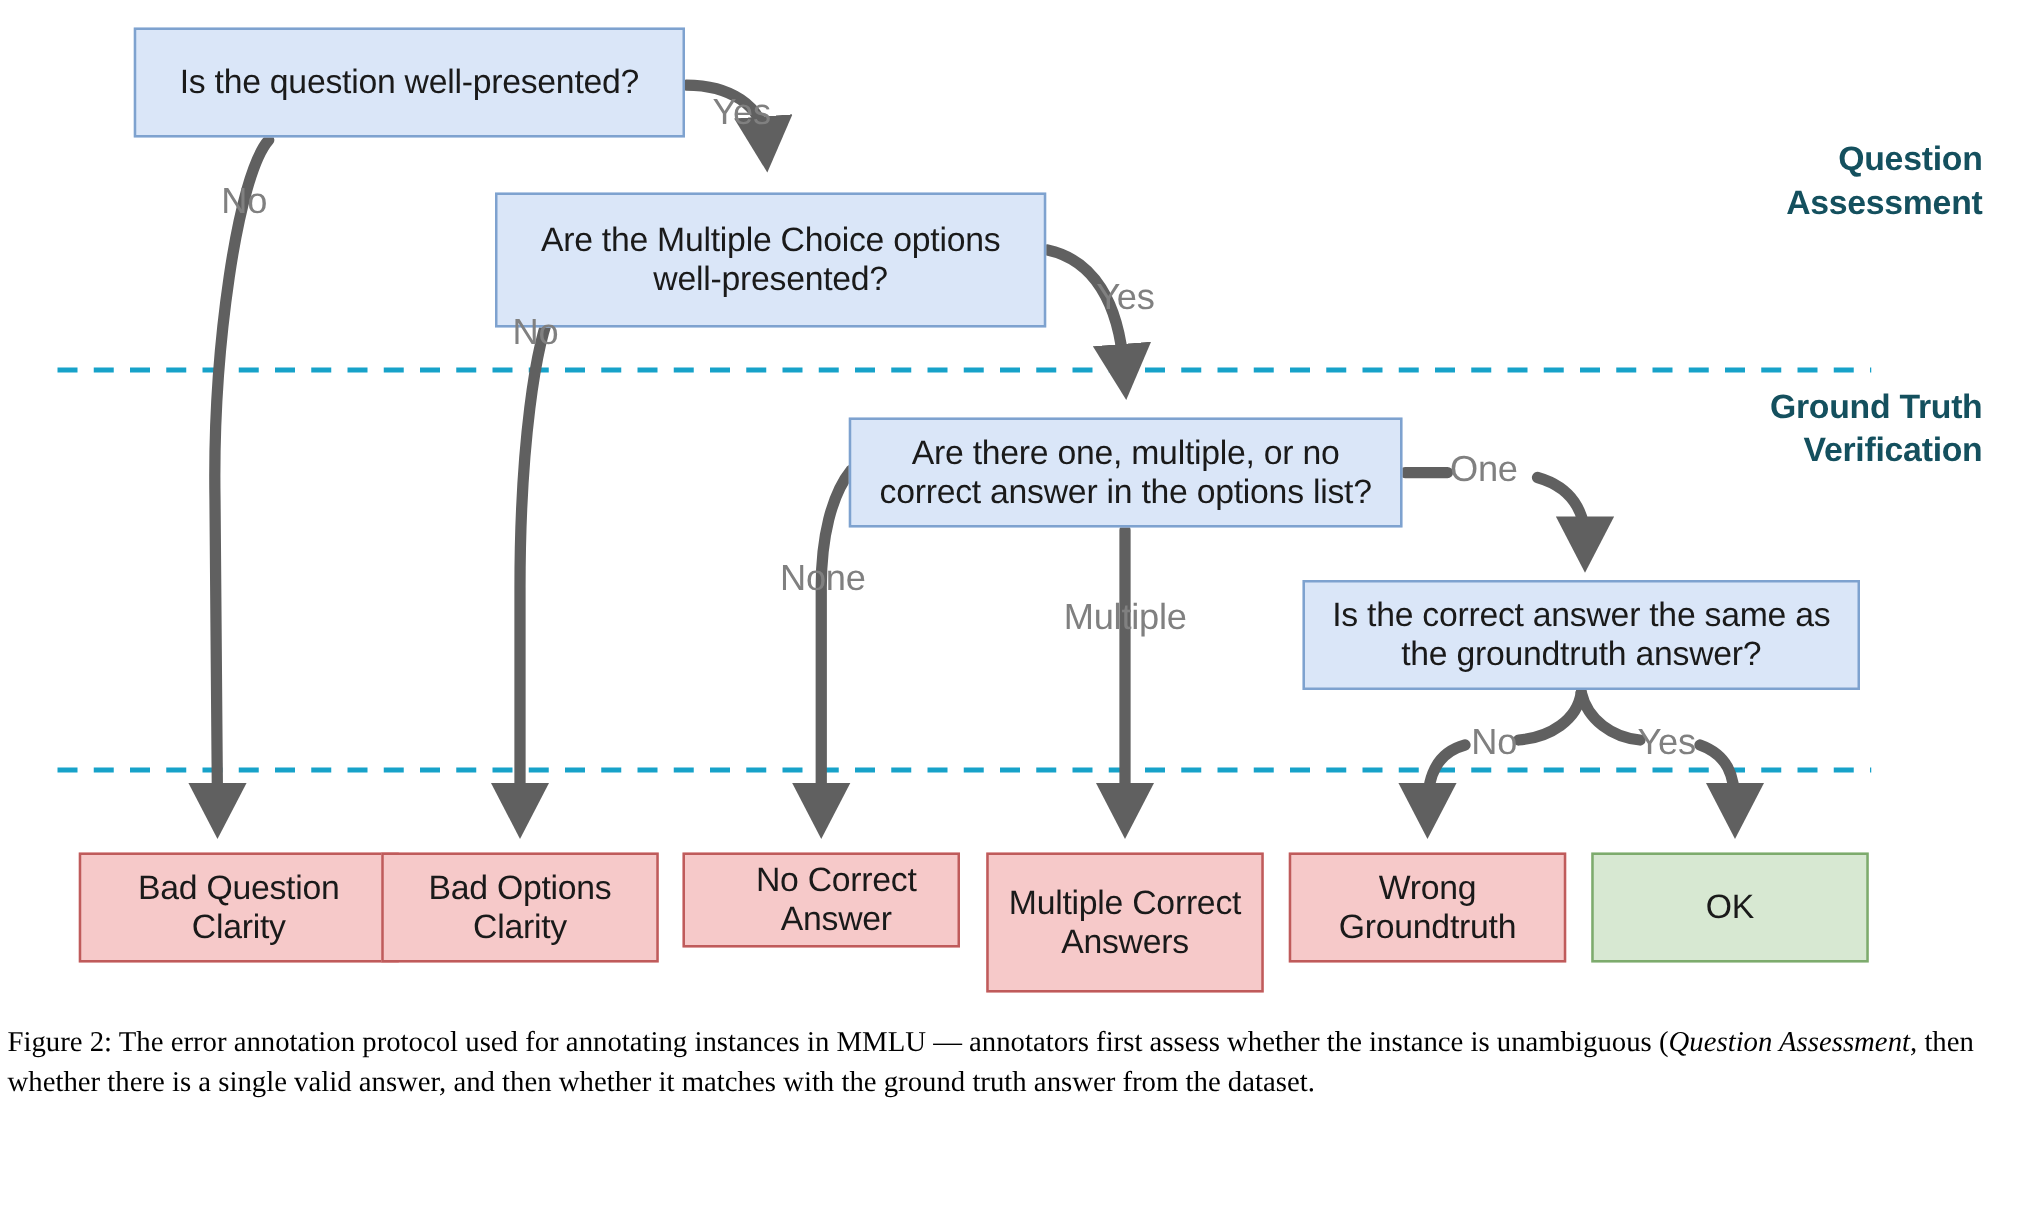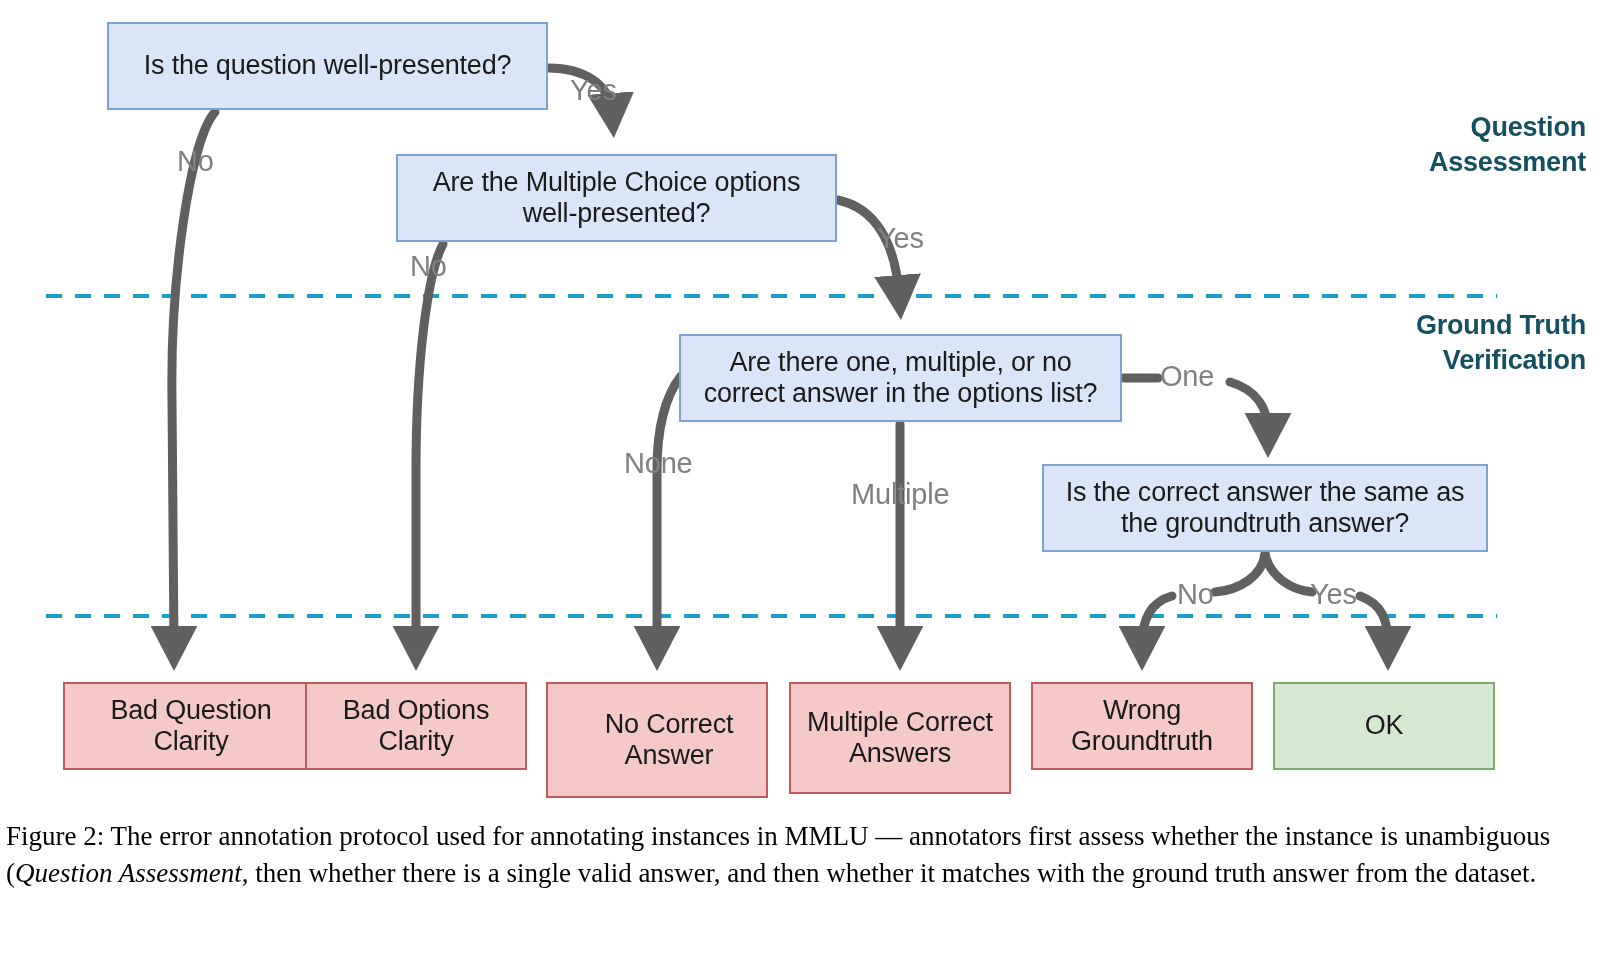--- a/index.html
+++ b/index.html
@@ -60,27 +60,27 @@
   .node.outcome-ok {
     background: #d7e8d2;
     border: 2px solid #7dab6d;
     color: #1a1a1a;
     font-size: 27px;
     letter-spacing: -0.2px;
   }
 
   
   #node-q1   { left: 107px;  top: 22px;  width: 441px; height: 88px; }
-  #node-q2   { left: 396px;  top: 154px; width: 441px; height: 88px; }
+  #node-q2   { left: 396px;  top: 154px; width: 441px; height: 108px; }
   #node-q3   { left: 679px;  top: 334px; width: 443px; height: 88px; }
   #node-q4   { left: 1042px; top: 464px; width: 446px; height: 88px; }
 
   #node-r1 { left: 63px;   top: 682px; width: 256px; height: 88px; }
   #node-r2 { left: 305px;  top: 682px; width: 222px; height: 88px; }
-  #node-r3 { left: 546px;  top: 682px; width: 222px; height: 116px; padding-left: 24px; }
+  #node-r3 { left: 546px;  top: 682px; width: 222px; height: 76px; padding-left: 24px; }
   #node-r4 { left: 789px;  top: 682px; width: 222px; height: 112px; }
   #node-r5 { left: 1031px; top: 682px; width: 222px; height: 88px; }
   #node-r6 { left: 1273px; top: 682px; width: 222px; height: 88px; }
 
   
   .edge-label {
     position: absolute;
     color: #808080;
     font-size: 29px;
     letter-spacing: -0.2px;
@@ -110,21 +110,21 @@
   #phase-1 { right: 28px; top: 110px; }
   #phase-2 { right: 28px; top: 308px; }
 
   
   #caption {
     position: absolute;
     left: 6px;
     top: 818px;
     width: 1600px;
     font-family: "Liberation Serif", serif;
-    font-size: 27px;
+    font-size: 23px;
     line-height: 1.38;
     color: #000000;
     text-align: left;
   }
   #caption .emph { font-style: italic; }
 </style>
 </head>
 <body>
 
 <div id="figure-root">

